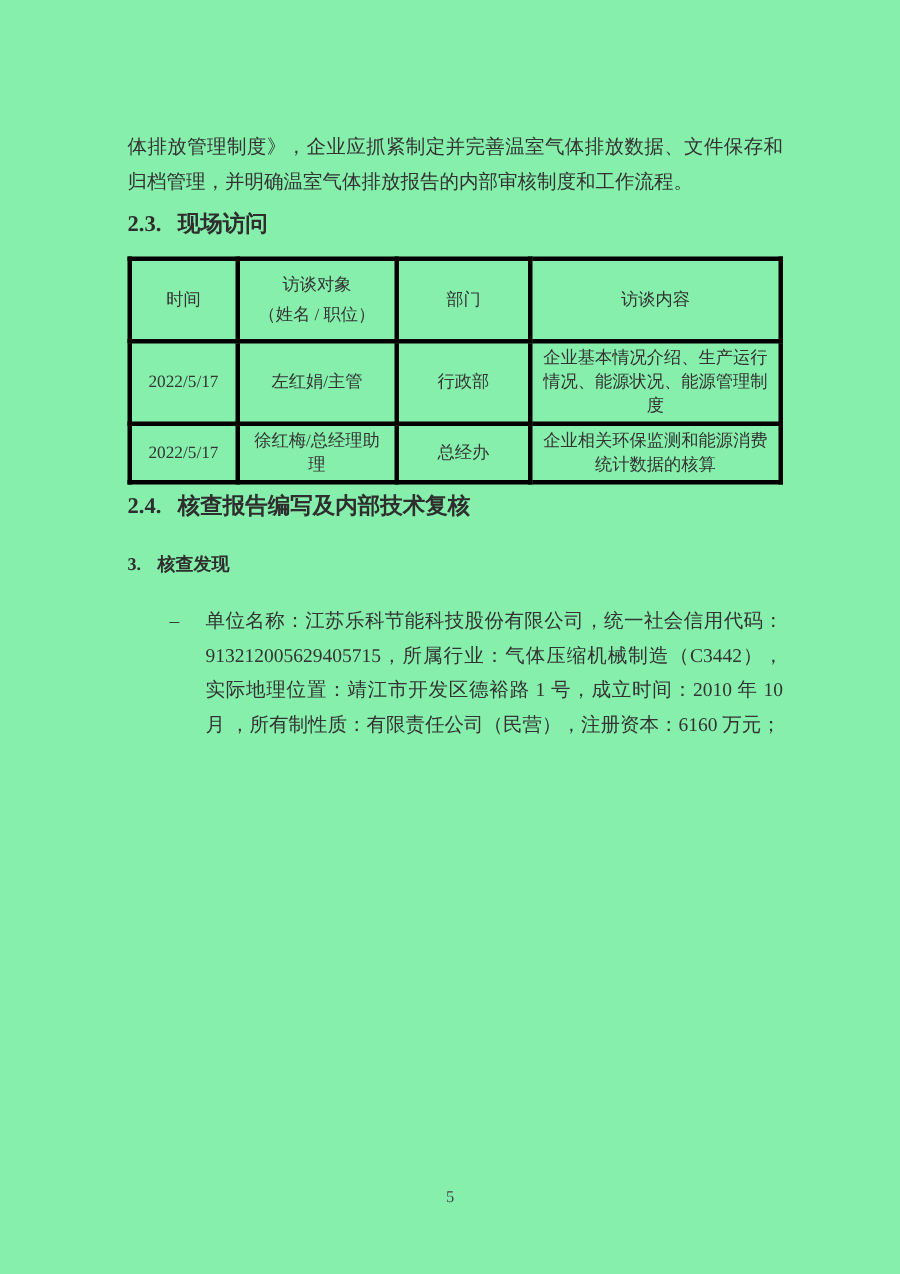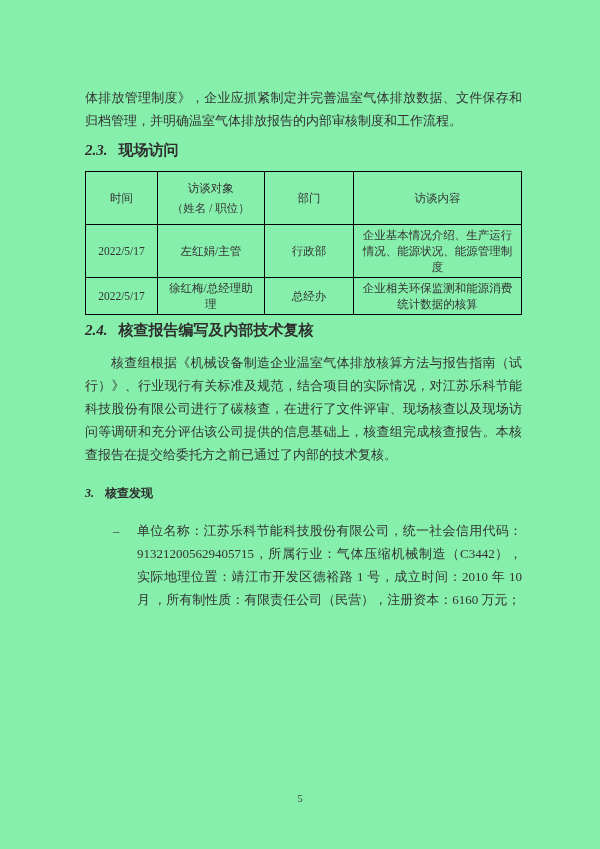--- a/index.html
+++ b/index.html
@@ -29,30 +29,30 @@
     text-align: left;
   }
   h1 {
     font-size: 12px;
     line-height: 23px;
     font-weight: 700;
     color: #2e2e2e;
     margin: 16px 0 14px 0;
     text-align: left;
   }
-  .hnum { display: inline-block; margin-right: 11px; font-style: italic; }
+  .hnum { display: inline-block; margin-right: 11px; }
   table.interview {
     width: 100%;
     border-collapse: collapse;
     margin-top: 7px;
     margin-bottom: 2px;
     table-layout: fixed;
   }
   table.interview th, table.interview td {
-    border: 1px solid #000000;
+    border: 3px solid #000000;
     font-size: 11.5px;
     line-height: 16px;
     font-weight: 400;
     text-align: center;
     vertical-align: middle;
     padding: 2px 6px;
     color: #333333;
   }
   table.interview th { height: 48px; }
   table.interview td { height: 30px; }
@@ -126,21 +126,20 @@
         <td>总经办</td>
         <td>企业相关环保监测和能源消费统计数据的核算</td>
       </tr>
     </tbody>
   </table>
 
   <h2 style="margin-top:5px;">
     <span class="hnum">2.4.</span><span>核查报告编写及内部技术复核</span>
   </h2>
 
-  <p class="para indent">核查组根据《机械设备制造企业温室气体排放核算方法与报告指南（试行）》、行业现行有关标准及规范，结合项目的实际情况，对江苏乐科节能科技股份有限公司进行了碳核查，在进行了文件评审、现场核查以及现场访问等调研和充分评估该公司提供的信息基础上，核查组完成核查报告。本核查报告在提交给委托方之前已通过了内部的技术复核。</p>
 
   <h1>
     <span class="hnum">3.</span><span>核查发现</span>
   </h1>
 
 
 
   <div class="bullet-item">
     <span class="bullet-marker">–</span>
     <div class="bullet-text">单位名称：江苏乐科节能科技股份有限公司，统一社会信用代码：913212005629405715，所属行业：气体压缩机械制造（C3442），实际地理位置：靖江市开发区德裕路 1 号，成立时间：2010 年 10 月 ，所有制性质：有限责任公司（民营），注册资本：6160 万元；</div>

